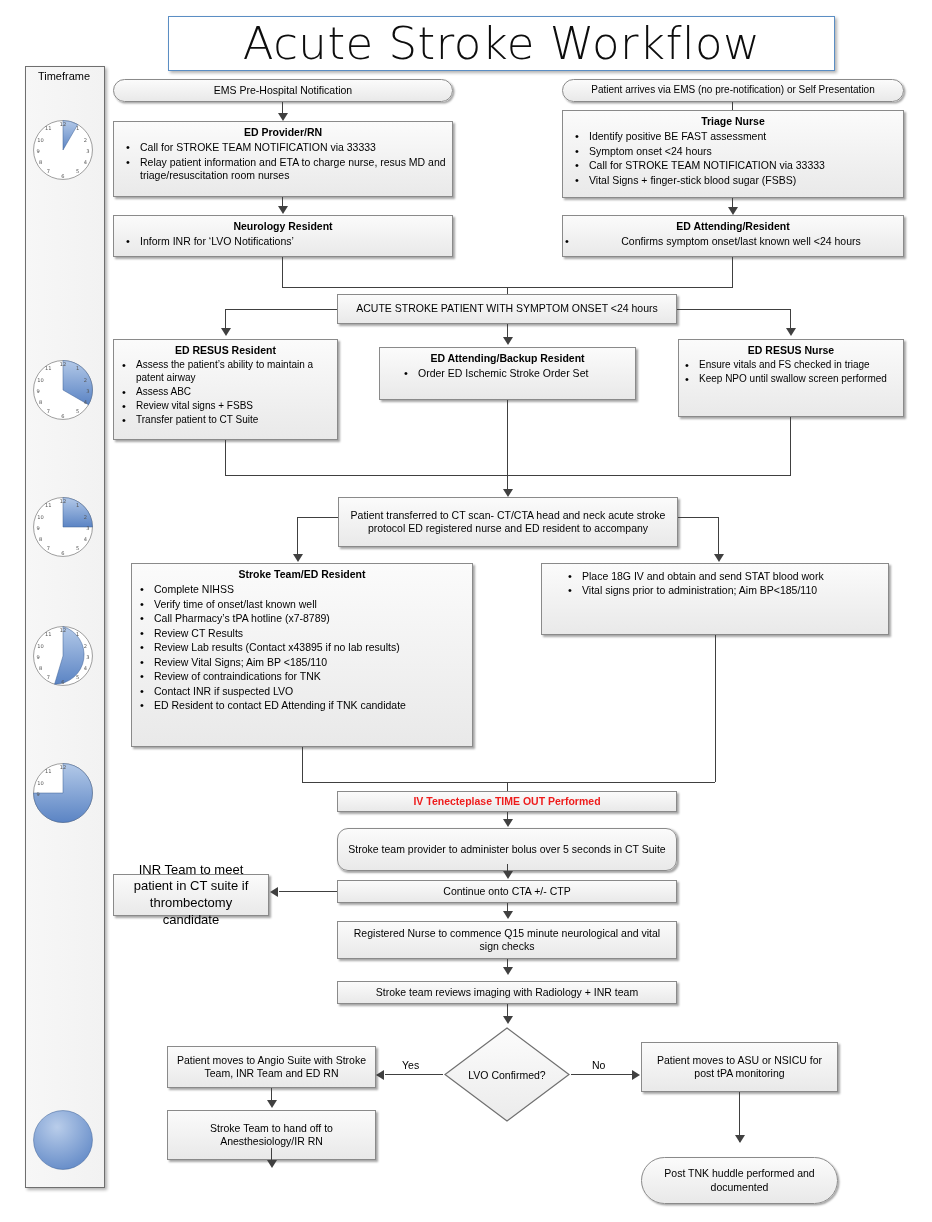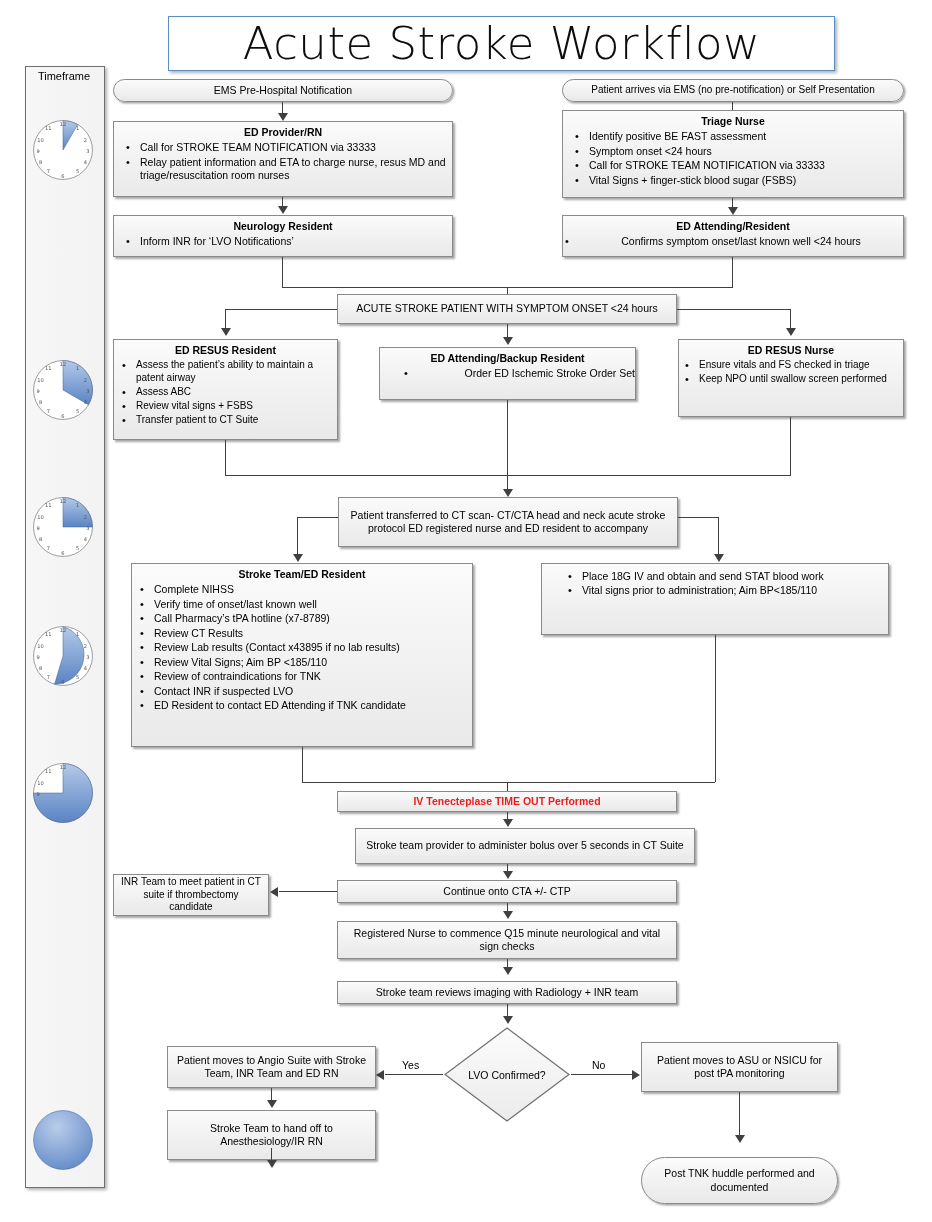--- a/index.html
+++ b/index.html
@@ -383,21 +383,21 @@
     <ul style="padding-left:22px;">
       <li>Assess the patient’s ability to maintain a patent airway</li>
       <li>Assess ABC</li>
       <li>Review vital signs + FSBS</li>
       <li>Transfer patient to CT Suite</li>
     </ul>
   </div>
 
   <div class="node" style="left:379px; top:347px; width:257px; height:53px;">
     <span class="title">ED Attending/Backup Resident</span>
-    <ul style="padding-left:38px;text-align:right;">
+    <ul style="padding-left:38px;">
       <li>Order ED Ischemic Stroke Order Set</li>
     </ul>
   </div>
 
   <div class="node" style="left:678px; top:339px; width:226px; height:78px; font-size:10px;">
     <span class="title">ED RESUS Nurse</span>
     <ul style="padding-left:20px;">
       <li>Ensure vitals and FS checked in triage</li>
       <li>Keep NPO until swallow screen performed</li>
     </ul>
@@ -448,32 +448,32 @@
   <div class="ln lnh" style="left:302px; top:782px; width:413px;"></div>
   <div class="ln lnv" style="left:507px; top:782px; height:9px;"></div>
 
   <div class="node plain redtext" style="left:337px; top:791px; width:340px; height:21px;">
     <span>IV Tenecteplase TIME OUT Performed</span>
   </div>
 
   <div class="ln lnv" style="left:507px; top:812px; height:10px;"></div>
   <div class="arrowhead ar-down" style="left:503px; top:819px;"></div>
 
-  <div class="node plain" style="left:355px; top:828px; width:340px; height:36px;">
+  <div class="node plain" style="left:337px; top:828px; width:340px; height:43px;border-radius:11px;">
     <span>Stroke team provider to administer bolus over 5 seconds in CT Suite</span>
   </div>
 
   <div class="ln lnv" style="left:507px; top:864px; height:11px;"></div>
   <div class="arrowhead ar-down" style="left:503px; top:871px;"></div>
 
   <div class="node plain" style="left:337px; top:880px; width:340px; height:23px;">
     <span>Continue onto CTA +/- CTP</span>
   </div>
 
-  <div class="node plain" style="left:113px; top:874px; width:156px; height:42px; font-size:10px;">
+  <div class="node plain" style="left:113px; top:874px; width:156px; height:42px; font-size:13px;">
     <span>INR Team to meet patient in CT suite if thrombectomy candidate</span>
   </div>
 
   <div class="ln lnh" style="left:279px; top:891px; width:58px;"></div>
   <div class="arrowhead ar-left" style="left:270px; top:887px;"></div>
 
   <div class="ln lnv" style="left:507px; top:903px; height:12px;"></div>
   <div class="arrowhead ar-down" style="left:503px; top:911px;"></div>
 
   <div class="node plain" style="left:337px; top:921px; width:340px; height:38px;">

